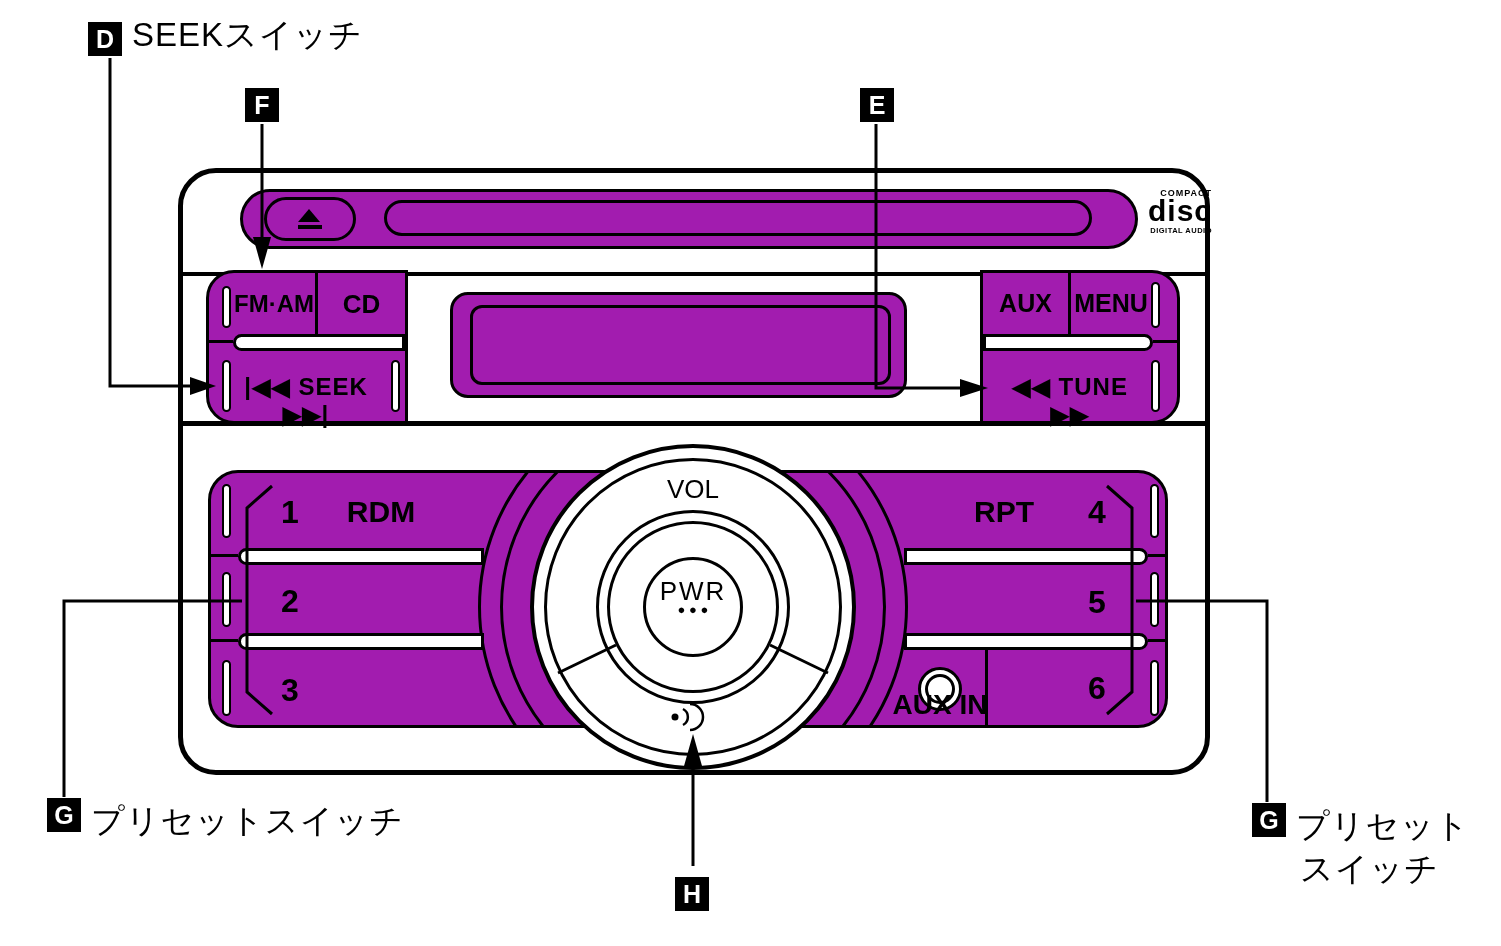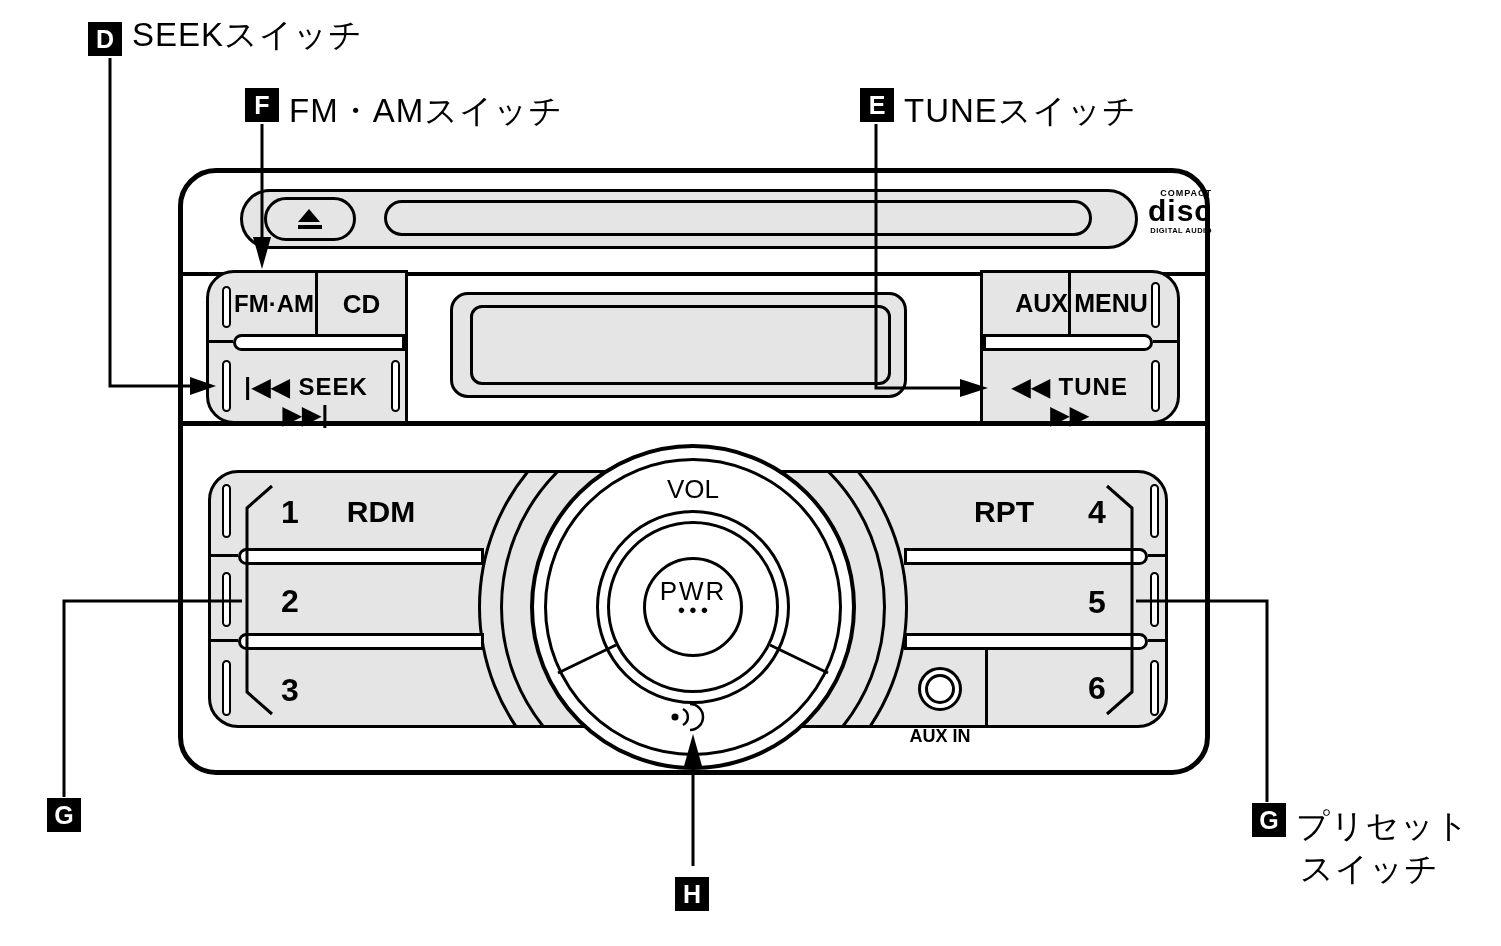--- a/index.html
+++ b/index.html
@@ -11,21 +11,21 @@
   
   .tag { position:absolute; width:34px; height:34px; background:#000; color:#fff;
          font-weight:bold; font-size:25px; display:flex; align-items:center;
          justify-content:center; }
   .clabel { position:absolute; font-size:33px; white-space:nowrap; letter-spacing:1px; }
 
   
   .body { position:absolute; left:178px; top:168px; width:1032px; height:607px;
           border:5px solid #000; border-radius:38px; background:#fff; }
 
-  .outline { position:absolute; border:3px solid #000; background:#e5e5e5; }
+  .outline { position:absolute; border:3px solid #000; background:#a21caf; }
   .pillv { position:absolute; width:9px; border:2px solid #000; border-radius:5px; background:#fff; }
   .sep-pill { position:absolute; height:17px; border:3px solid #000; background:#fff; }
 
   .btxt { position:absolute; text-align:center; font-weight:bold; }
 
   .circle { position:absolute; border-radius:50%; border:3px solid #000; background:#fff; }
   .ring-only { background:transparent; }
 
   .eject-wrap { display:flex; flex-direction:column; align-items:center; justify-content:center; }
   .eject-tri { width:0; height:0; border-left:11px solid transparent;
@@ -76,21 +76,21 @@
     <div class="pillv" style="left:182px; top:87px; height:52px;"></div>
     <div class="btxt" style="left:17px; top:100px; width:160px; font-size:24px; letter-spacing:1px;">|◀◀ SEEK ▶▶|</div>
   </div>
 
   <div class="outline" style="left:450px; top:292px; width:457px; height:106px; border-radius:18px;">
     <div class="outline" style="left:17px; top:10px; width:421px; height:80px; border-radius:12px;"></div>
   </div>
 
   <div class="outline" style="left:980px; top:270px; width:200px; height:154px; border-radius:0 28px 28px 0;">
     <div class="ln" style="left:85px; top:0; width:3px; height:61px;"></div>
-    <div class="btxt" style="left:0; top:16px; width:85px; font-size:25px;text-align:right;">AUX</div>
+    <div class="btxt" style="left:0; top:16px; width:85px; font-size:25px;">AUX</div>
     <div class="btxt" style="left:88px; top:16px; width:80px; font-size:25px;">MENU</div>
     <div class="pillv" style="left:168px; top:9px; height:46px;"></div>
     <div class="sep-pill" style="left:0; top:61px; width:170px; border-radius:0 9px 9px 0;"></div>
     <div class="ln" style="left:170px; top:67px; width:24px; height:3px;"></div>
     <div class="btxt" style="left:7px; top:100px; width:160px; font-size:24px; letter-spacing:1px;">◀◀ TUNE ▶▶</div>
     <div class="pillv" style="left:168px; top:87px; height:52px;"></div>
   </div>
 
   <div class="outline" style="left:208px; top:470px; width:960px; height:258px; border-radius:30px; overflow:hidden;">
 
@@ -122,42 +122,41 @@
     <div class="btxt" style="left:856px; top:21px; width:60px; font-size:32px;">4</div>
     <div class="btxt" style="left:856px; top:111px; width:60px; font-size:32px;">5</div>
     <div class="btxt" style="left:856px; top:197px; width:60px; font-size:32px;">6</div>
 
     <div class="ln" style="left:774px; top:177px; width:3px; height:78px;"></div>
     <div class="circle" style="left:707px; top:194px; width:44px; height:44px;">
       <div class="circle" style="left:4px; top:4px; width:30px; height:30px;"></div>
     </div>
   </div>
 
-  <div class="btxt" style="left:868px; top:726px; width:144px; font-size:18px;">AUX IN</div>
+  <div class="btxt" style="left:868px; top:689px; width:144px; font-size:28px;">AUX IN</div>
 
   <div class="circle" style="left:530px; top:444px; width:326px; height:326px; border-width:4px;"></div>
   <div class="circle" style="left:544px; top:458px; width:298px; height:298px;"></div>
   <div class="circle" style="left:596px; top:510px; width:194px; height:194px;"></div>
   <div class="circle" style="left:607px; top:521px; width:172px; height:172px;"></div>
   <div class="circle" style="left:643px; top:557px; width:100px; height:100px;"></div>
 
   <div class="btxt" style="left:663px; top:474px; width:60px; font-size:26px; font-weight:normal;">VOL</div>
   <div class="btxt" style="left:658px; top:576px; width:70px; font-size:26px; font-weight:normal; letter-spacing:2px;">PWR</div>
   <div class="btxt" style="left:663px; top:602px; width:60px; font-size:13px;">● ● ●</div>
 
   <div class="tag" style="left:88px; top:22px;">D</div>
   <div class="clabel" style="left:132px; top:13px;">SEEKスイッチ</div>
 
   <div class="tag" style="left:245px; top:88px;">F</div>
-  <div class="clabel" style="left:289px; top:89px;">FM・AMスイッチ</div>
 
   <div class="tag" style="left:860px; top:88px;">E</div>
-  <div class="clabel" style="left:904px; top:89px;">TUNEスイッチ</div>
 
   <div class="tag" style="left:47px; top:798px;">G</div>
+  <div class="clabel" style="left:91px; top:799px;">プリセットスイッチ</div>
 
   <div class="tag" style="left:1252px; top:803px;">G</div>
   <div class="clabel" style="left:1300px; top:847px;">スイッチ</div>
   <div class="clabel" style="left:1296px; top:804px;">プリセット</div>
 
   <div class="tag" style="left:675px; top:877px;">H</div>
 
   <svg class="overlay" width="1501" height="946" viewBox="0 0 1501 946">
     <g stroke="#000" stroke-width="3" fill="none">
       <path d="M110 58 V386 H192"></path>

